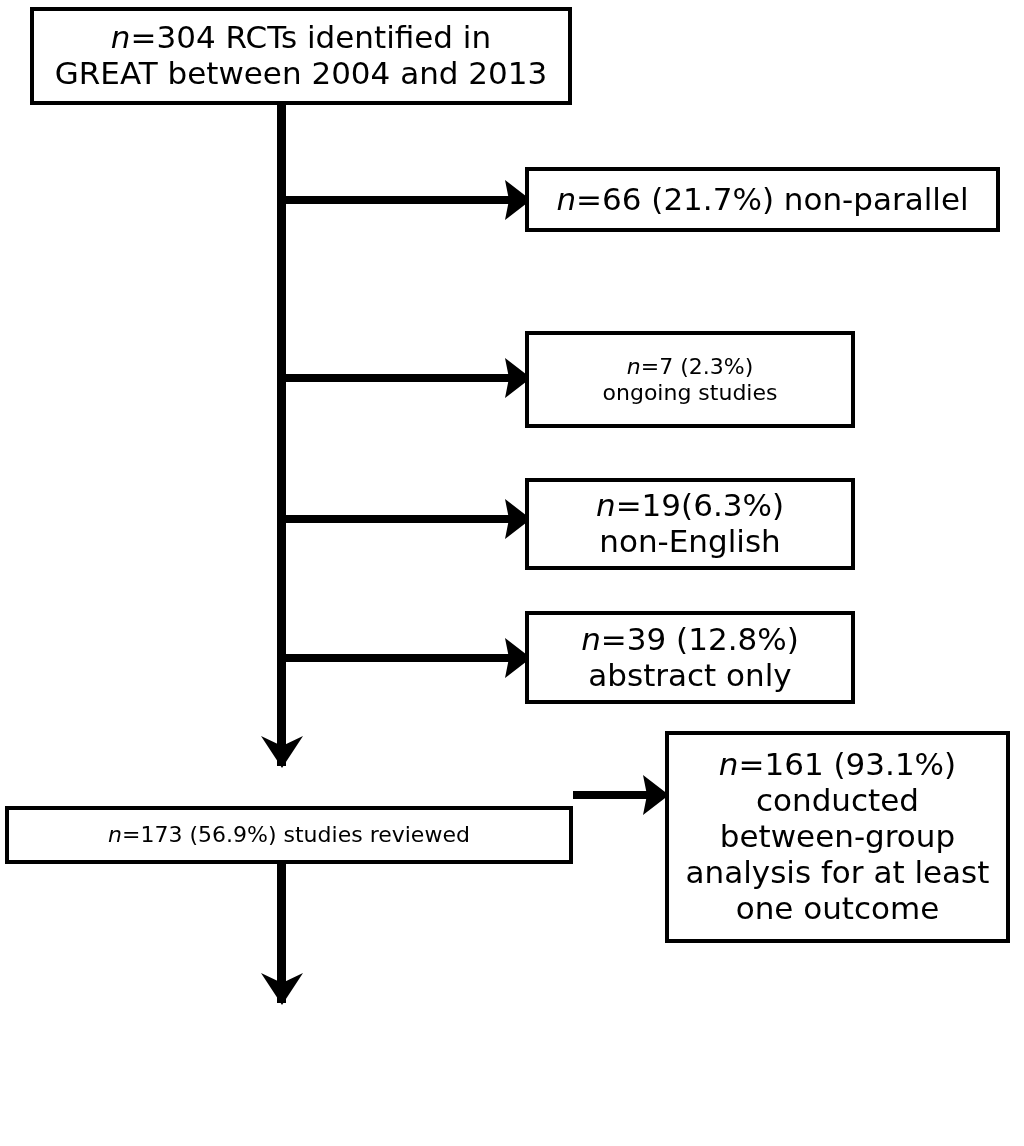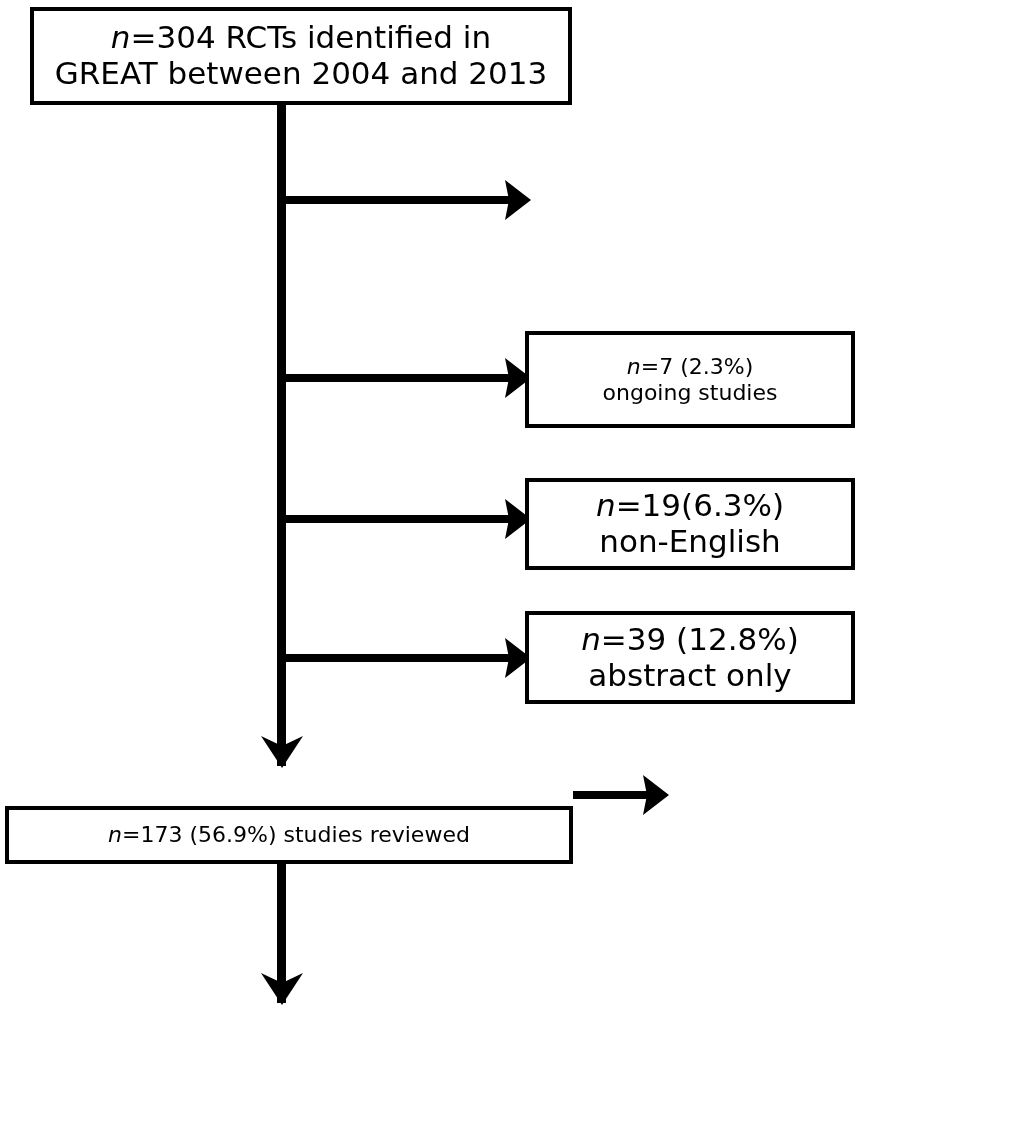--- a/index.html
+++ b/index.html
@@ -110,32 +110,38 @@
     <path d="M2 0 L23 32 L44 0 L23 10 Z"></path>
   </svg>
   <svg class="arrow-svg" id="arrowhead-down-2" viewBox="0 0 46 32">
     <path d="M2 0 L23 32 L44 0 L23 10 Z"></path>
   </svg>
 
   <div class="node" id="node-identified">
     <span class="txt"><span class="nvar">n</span>=304 RCTs identified in<br>GREAT between 2004 and 2013</span>
   </div>
 
+  <div class="node" id="node-nonparallel">
+    <span class="txt"><span class="nvar">n</span>=66 (21.7%) non-parallel</span>
+  </div>
 
   <div class="node" id="node-ongoing">
     <span class="txt"><span class="nvar">n</span>=7 (2.3%)<br>ongoing studies</span>
   </div>
 
   <div class="node" id="node-nonenglish">
     <span class="txt"><span class="nvar">n</span>=19(6.3%)<br>non-English</span>
   </div>
 
   <div class="node" id="node-abstract">
     <span class="txt"><span class="nvar">n</span>=39 (12.8%)<br>abstract only</span>
   </div>
 
   <div class="node" id="node-reviewed">
     <span class="txt"><span class="nvar">n</span>=173 (56.9%) studies reviewed</span>
   </div>
 
+  <div class="node" id="node-conducted">
+    <span class="txt"><span class="nvar">n</span>=161 (93.1%)<br>conducted<br>between-group<br>analysis for at least<br>one outcome</span>
+  </div>
 
 
 </div>
 
 </body></html>

